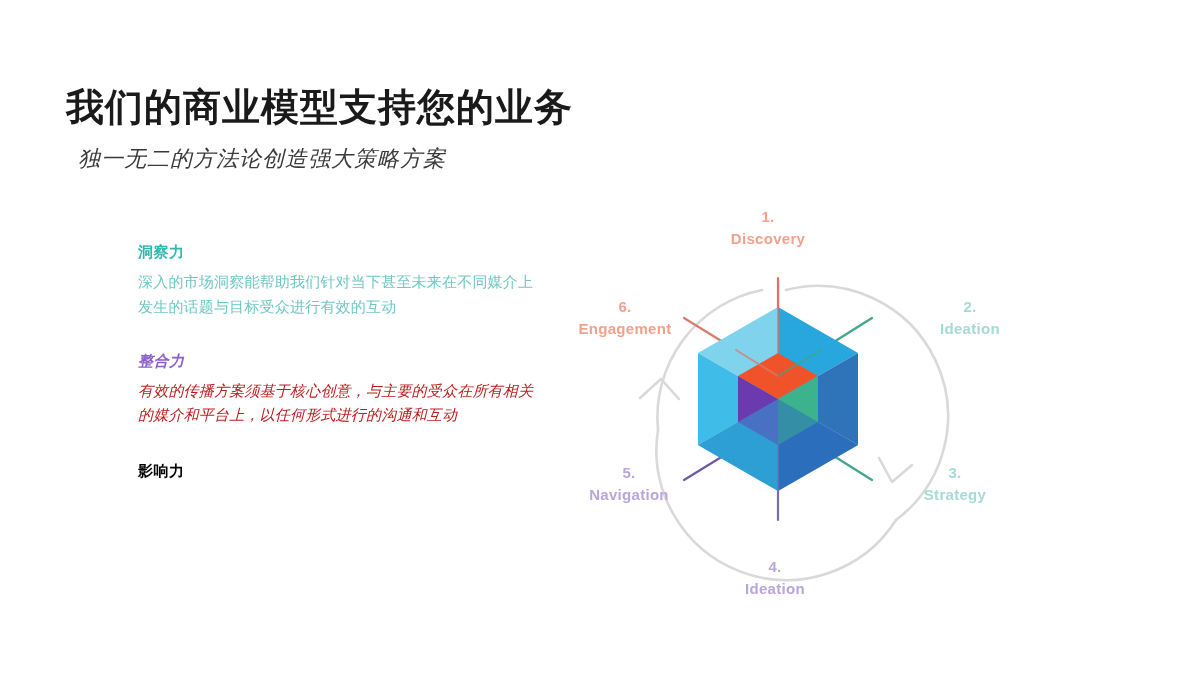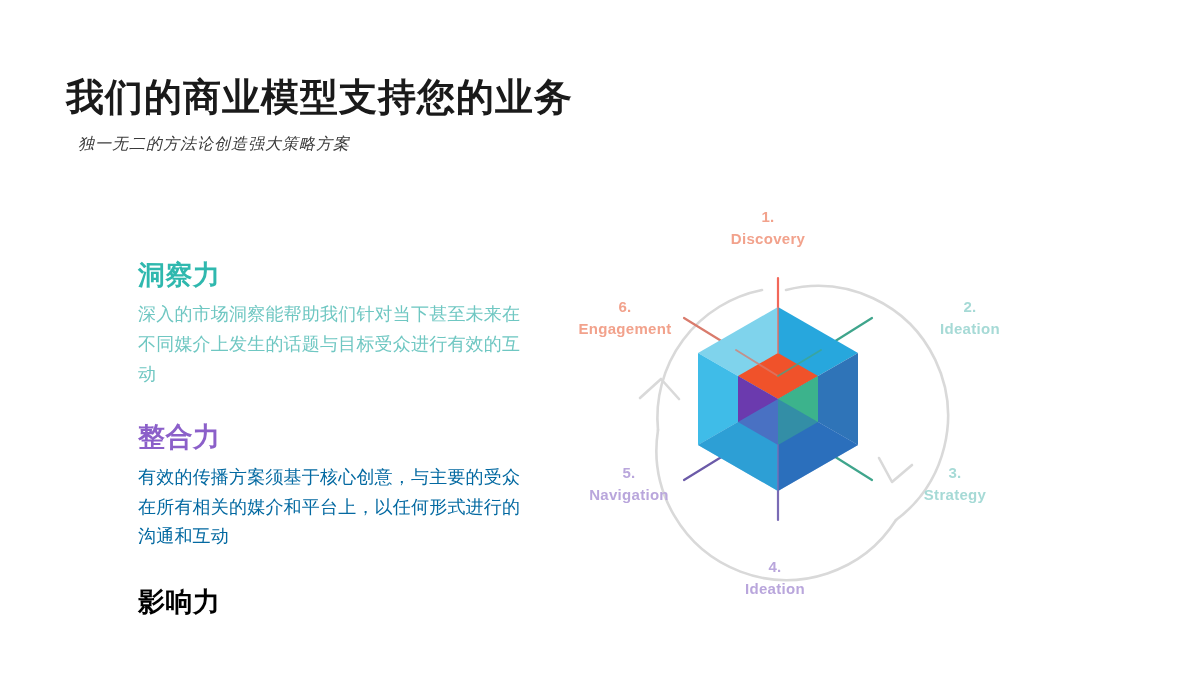--- a/index.html
+++ b/index.html
@@ -19,73 +19,73 @@
   .slide {
     position: absolute;
     inset: 0;
     background: #ffffff;
   }
 
   
   .header {
     position: absolute;
     left: 66px;
-    top: 76px;
+    top: 86px;
     width: 700px;
   }
   .slide-title {
     font-size: 38px;
     font-weight: bold;
     color: #1a1a1a;
     letter-spacing: 1px;
     line-height: 1.15;
     margin: 0;
     white-space: nowrap;
   }
   .slide-subtitle {
-    font-size: 16px;
+    font-size: 22px;
     font-style: italic;
     color: #3a3a3a;
     margin: 14px 0 0 12px;
     letter-spacing: 1px;
     white-space: nowrap;
   }
 
   
   .pillars {
     position: absolute;
     left: 138px;
     top: 243px;
     width: 420px;
   }
   .pillar {
     margin-bottom: 22px;
   }
   .pillar-title {
-    font-size: 27px;
+    font-size: 15px;
     font-weight: bold;
     line-height: 1.2;
-    margin: 16px 0 9px 0;
+    margin: 0 0 9px 0;
     letter-spacing: 0.5px;
   }
   .pillar-body {
-    font-size: 18px;
+    font-size: 15px;
     line-height: 1.65;
     margin: 0;
     letter-spacing: 0.2px;
     max-width: 400px;
   }
   .pillar-1 .pillar-title { color: #2FB8AE; }
   .pillar-1 .pillar-body  { color: #6FC7C2; }
   .pillar-2 .pillar-title { color: #8B5FC9; }
-  .pillar-2 .pillar-body  { color: #0369a1; }
+  .pillar-2 .pillar-body  { color: #b91c1c; }
   .pillar-3 .pillar-title { color: #000000; }
   .pillar-3 .pillar-body  { color: #F08A6E; }
 
-  .pillar-2 { margin-top: 32px; }
+  .pillar-2 { margin-top: 32px; font-style: italic; }
   .pillar-3 { margin-top: 34px; }
 
   
   .diagram {
     position: absolute;
     left: 540px;
     top: 190px;
     width: 540px;
     height: 440px;
   }

